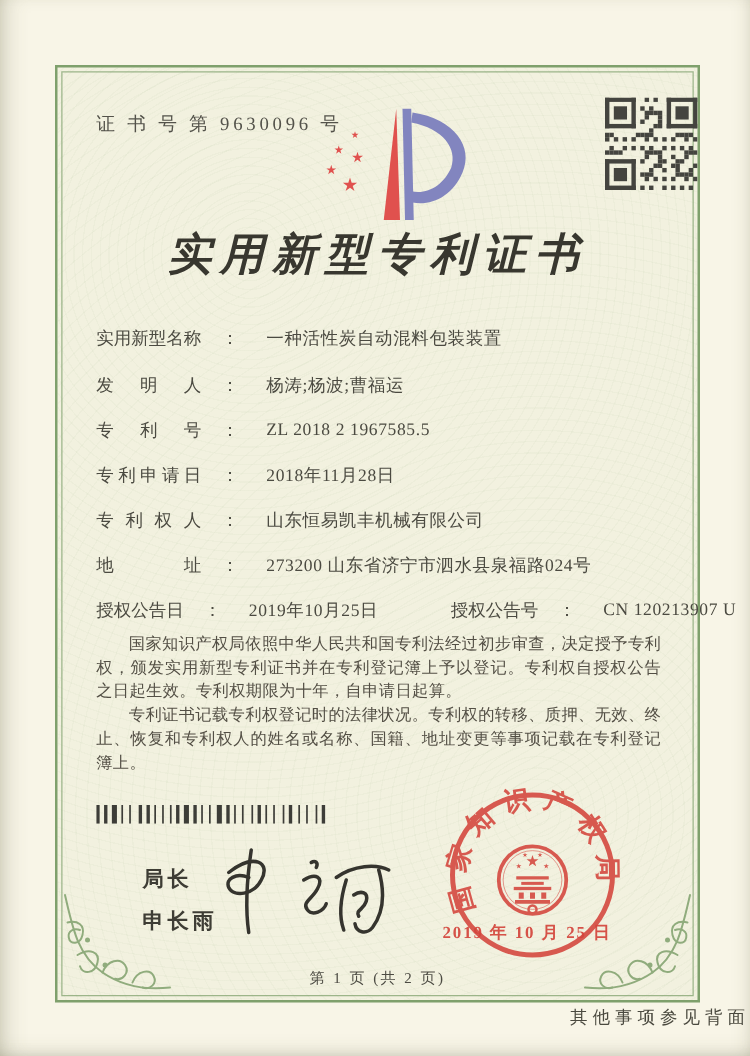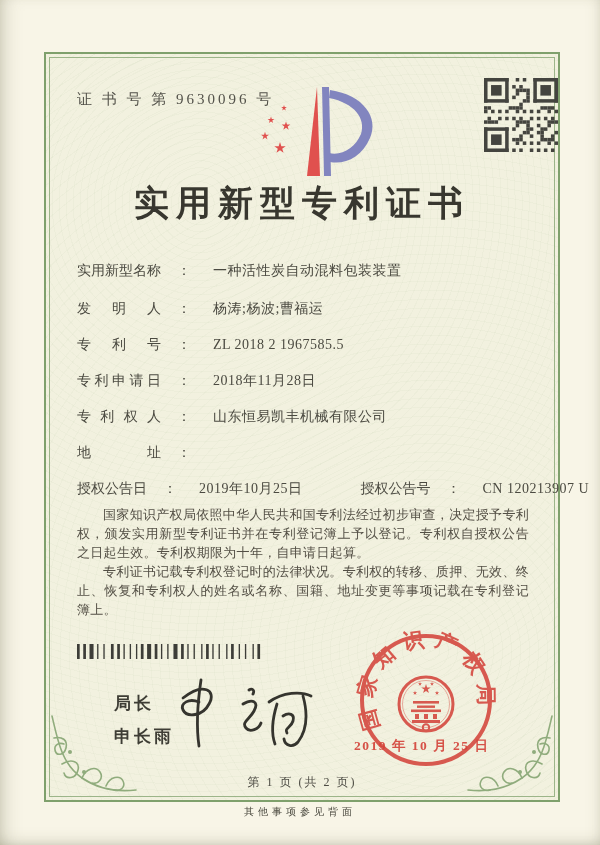--- a/index.html
+++ b/index.html
@@ -22,39 +22,39 @@
   }
   .cert::before{
     content:"";position:absolute;inset:3px;border:1px solid var(--border_green,#7fa06c);
     opacity:.75;pointer-events:none;
   }
   .cert-no{position:absolute;left:31px;top:36px;font-size:15px;letter-spacing:3px;color:#53524a;}
   .logo{position:absolute;left:212px;top:28px;width:140px;height:100px;}
   .qr{position:absolute;left:438px;top:24px;width:74px;height:74px;}
   .title{
     position:absolute;left:0;top:126px;width:100%;margin:0;text-align:center;
-    font-size:35px;font-weight:bold;letter-spacing:7px;color:#38372f;
+    font-size:35px;font-weight:bold;letter-spacing:7px;color:#38372f;font-style:italic;
   }
   .fields{position:absolute;left:31px;right:30px;top:197px;font-size:14px;}
   .frow{height:36px;display:flex;align-items:center;white-space:nowrap;gap:16px;}
   .frow.first{height:40px;}
   .flabel{display:inline-block;width:84px;text-align:justify;text-align-last:justify;color:#4b4a41;}
   .fcolon{display:inline-block;width:14px;color:#4b4a41;}
   .fvalue{margin-left:6px;letter-spacing:.5px;color:#4b4a41;}
   .grant2{margin-left:42px;}
   .paras{position:absolute;left:31px;top:451px;width:452px;font-size:13px;line-height:19px;color:#534f45;text-align:justify;}
   .paras p{margin:0;text-indent:2em;letter-spacing:.3px;}
   .barcode{position:absolute;left:31px;top:590px;width:187px;height:15px;}
   .signer{position:absolute;left:68px;top:633px;font-size:17px;line-height:33px;letter-spacing:3px;color:#3e3d35;font-weight:bold;}
   .signature{position:absolute;left:118px;top:624px;width:152px;height:70px;}
   .seal{position:absolute;left:305px;top:571px;width:150px;height:150px;}
   .seal-text{font-size:21px;font-weight:bold;letter-spacing:9px;font-family:"Liberation Serif",serif;}
   .seal-date{position:absolute;left:308px;top:683px;font-size:13.5px;font-weight:600;letter-spacing:1.5px;color:var(--seal_red,#d4453c);opacity:.92;}
   .page-indicator{position:absolute;left:0;bottom:9px;width:100%;text-align:center;font-size:12px;letter-spacing:2px;color:#4c4b43;}
-  .footer-note{position:absolute;left:0;top:805px;width:100%;text-align:center;font-size:10px;letter-spacing:4px;color:#4a493f;}
+  .footer-note{position:absolute;left:0;top:805px;width:100%;text-align:right;font-size:14px;letter-spacing:4px;color:#4a493f;}
   .flourish{position:absolute;bottom:2px;width:92px;height:86px;}
   .fl-left{left:2px;}
   .fl-right{right:2px;transform:scaleX(-1);}
 </style>
 </head>
 <body>
 
 <div class="page">
 
   <div class="cert">
@@ -222,20 +222,21 @@
           <span class="fvalue">2018年11月28日</span>
       </div>
       <div class="frow">
         <span class="flabel">专利权人</span>
           <span class="fcolon">：</span>
           <span class="fvalue">山东恒易凯丰机械有限公司</span>
       </div>
       <div class="frow">
         <span class="flabel">地址</span>
           <span class="fcolon">：</span>
+          <span class="fvalue">273200 山东省济宁市泗水县泉福路024号</span>
       </div>
       <div class="frow">
         <span class="flabel">授权公告日</span>
           <span class="fcolon">：</span>
           <span class="fvalue">2019年10月25日</span>
         <span class="flabel grant2">授权公告号</span>
           <span class="fcolon">：</span>
           <span class="fvalue">CN 120213907 U</span>
       </div>
     </div>

